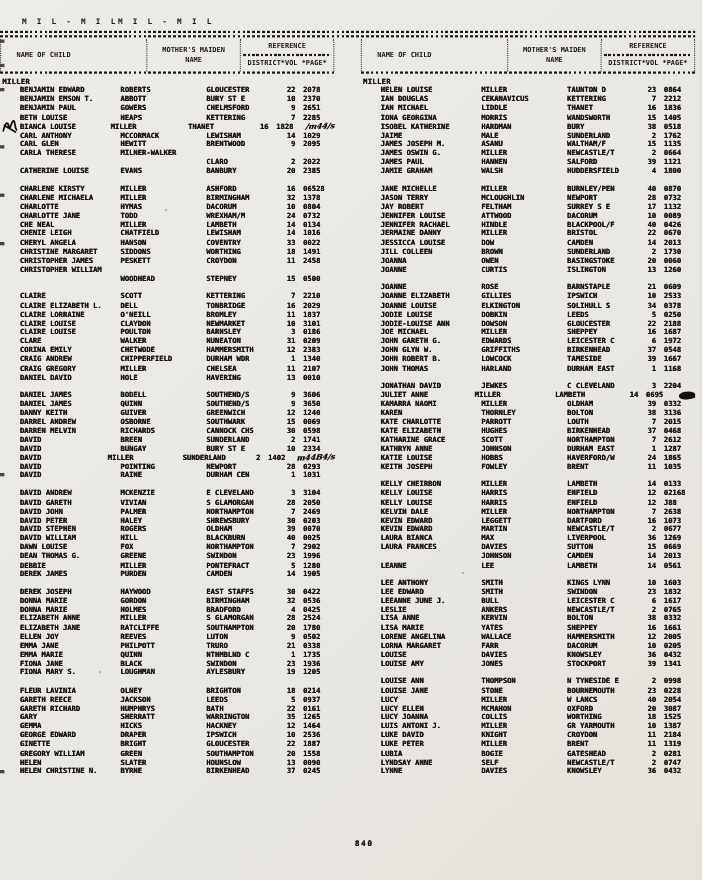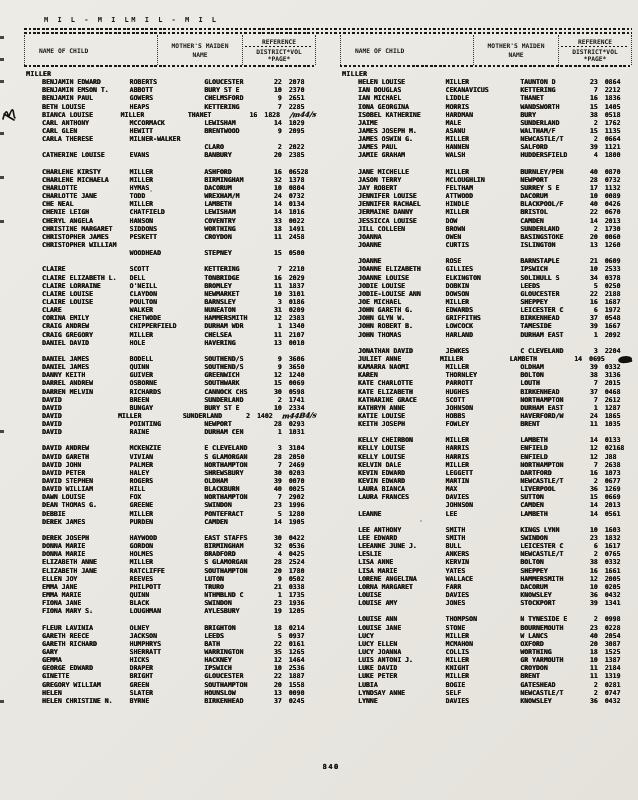--- a/index.html
+++ b/index.html
@@ -2,21 +2,21 @@
 <html><head>
 <meta charset="utf-8">
 <style>
   html,body{margin:0;padding:0;background:#cfcdc7;}
   .page{
     position:relative;width:638px;height:800px;overflow:hidden;
     background:linear-gradient(135deg,#edebe6 0%,#e9e7e1 55%,#e4e2db 100%);
     font-family:"DejaVu Sans Mono","Liberation Mono",monospace;
     font-weight:700;color:#181411;
   }
-  .content{position:absolute;left:24px;right:6px;top:16px;}
+  .content{position:absolute;left:0;right:6px;top:16px;}
   .topbar{display:flex;align-items:flex-start;height:12px;}
   .corner{font-size:7px;letter-spacing:2.5px;white-space:nowrap;}
   .corner.left{margin-left:20px;}
   .corner.right{margin-right:14px;}
   .title{flex:1;text-align:center;font-size:7px;letter-spacing:0.8px;white-space:nowrap;
          text-shadow:0.3px 0 0 currentColor;}
   .hrule{height:2px;background:repeating-linear-gradient(90deg,#1b1713 0 2.5px,transparent 2.5px 4.5px);}
   .hrule.gap{margin-top:2px;}
   .cols{display:flex;gap:24px;margin-top:1px;}
   .panel{flex:1;min-width:0;}
@@ -854,21 +854,21 @@
                 <span class="c m">LOWCOCK</span>
                 <span class="c d">TAMESIDE</span>
                 <span class="c v">39</span>
                 <span class="c p">1667</span>
               </div>
               <div class="row">
                 <span class="c n">JOHN THOMAS</span>
                 <span class="c m">HARLAND</span>
                 <span class="c d">DURHAM EAST</span>
                 <span class="c v">1</span>
-                <span class="c p">2092</span>
+                <span class="c p">1168</span>
               </div>
               <div class="row">
                 <span class="c n"></span>
                 <span class="c m"></span>
                 <span class="c d"></span>
                 <span class="c v"></span>
                 <span class="c p"></span>
               </div>
               <div class="row">
                 <span class="c n">JONATHAN DAVID</span>

